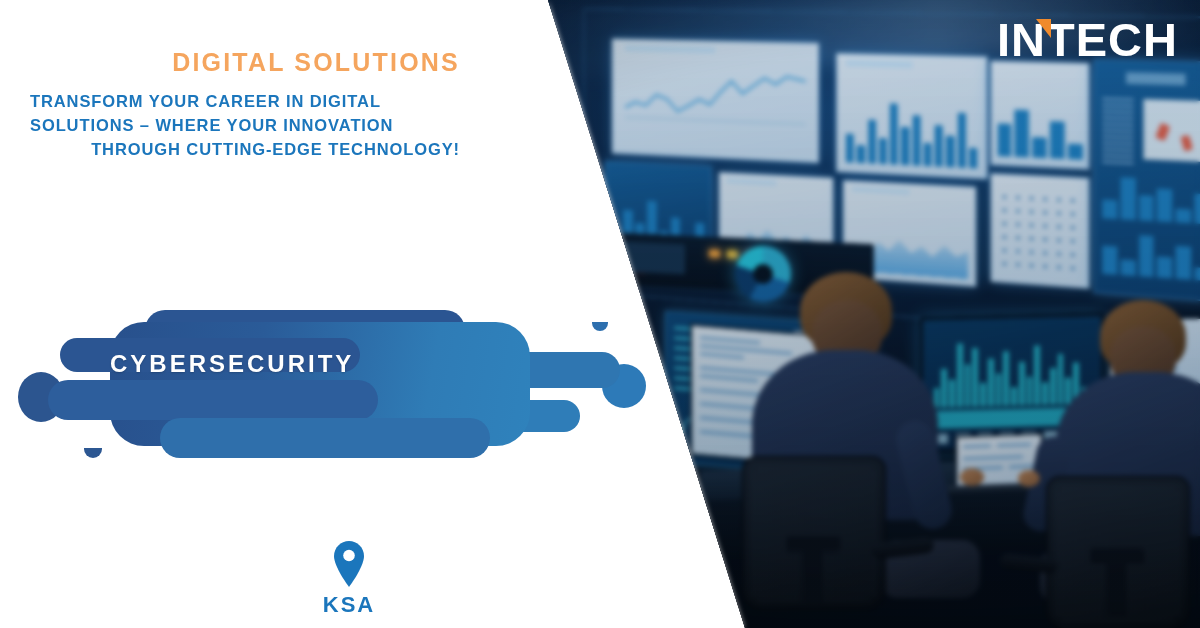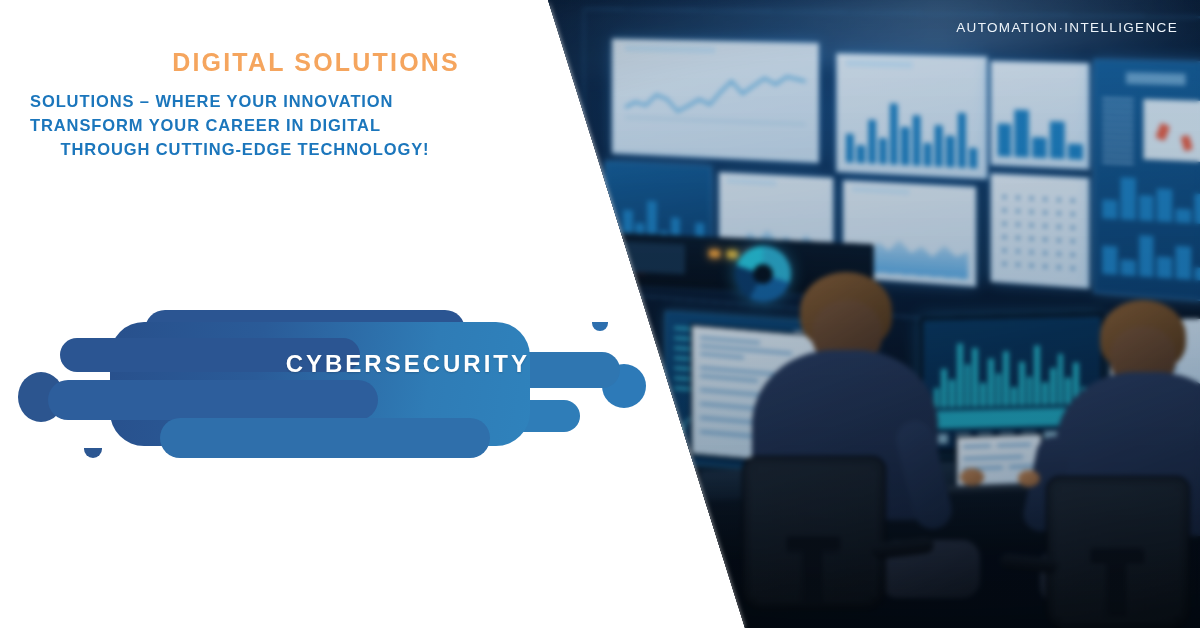--- a/index.html
+++ b/index.html
@@ -116,38 +116,38 @@
   #logo-tag{margin-top:4px;font-size:13.5px;letter-spacing:1.35px;color:#eef4fa;font-weight:400;}
 
   
   #copy{position:absolute;left:30px;top:44px;width:430px;z-index:30;}
   #hiring{font-size:38px;line-height:42px;font-weight:700;color:#1b76bc;letter-spacing:1.4px;
           font-variant:small-caps;text-transform:lowercase;}
   #hiring::first-letter{font-size:38px;}
   #role-kicker{margin-top:4px;font-size:25px;line-height:29px;font-weight:700;color:#f5a55e;letter-spacing:2.2px;text-align:right;}
   #blurb{margin-top:12px;font-size:16.5px;line-height:24px;font-weight:700;color:#1b76bc;
          letter-spacing:.9px;text-align:justify;}
-  #blurb .last{text-align:center;}
+  #blurb .last{text-align:right;}
 
   
   #ribbon{position:absolute;left:0;top:300px;width:660px;height:190px;z-index:25;}
   .rb{position:absolute;border-radius:40px;}
   #rb-main{left:110px;top:22px;width:420px;height:124px;border-radius:34px;
     background:linear-gradient(100deg,#28508c 0%,#2a5b98 35%,#2f7cb6 75%,#2f82bc 100%);}
   #rb-a{left:145px;top:10px;width:320px;height:40px;border-radius:22px;background:#2b5592;}
   #rb-b{left:60px;top:38px;width:300px;height:34px;border-radius:20px;background:#2b5592;}
   #rb-c{left:370px;top:52px;width:250px;height:36px;border-radius:20px;background:#2f76b1;}
   #rb-d{left:48px;top:80px;width:330px;height:40px;border-radius:24px;background:#2d5e9c;}
   #rb-e{left:380px;top:100px;width:200px;height:32px;border-radius:20px;background:#2f7db8;}
   #rb-f{left:160px;top:118px;width:330px;height:40px;border-radius:24px;background:#2f6fab;}
   #dot-lg-left{left:18px;top:72px;width:46px;height:50px;border-radius:50%;background:#2c558f;}
   #dot-lg-right{left:602px;top:64px;width:44px;height:44px;border-radius:50%;background:#2d7ab8;}
   #dot-sm-top{left:592px;top:22px;width:16px;height:9px;border-radius:0 0 9px 9px;background:#2d6fae;}
   #dot-sm-bot{left:84px;top:148px;width:18px;height:10px;border-radius:0 0 10px 10px;background:#2c5792;}
-  #rb-text{position:absolute;left:110px;top:38px;width:420px;text-align:right;color:#ffffff;
+  #rb-text{position:absolute;left:110px;top:38px;width:420px;text-align:left;color:#ffffff;
     font-weight:700;letter-spacing:3px;line-height:44px;font-size:34px;font-variant:small-caps;
     text-transform:lowercase;text-shadow:0 1px 2px rgba(0,0,0,.18);}
 
   
   #location{position:absolute;left:274px;top:540px;width:150px;text-align:center;z-index:30;}
   #pin-icon svg{display:block;margin:0 auto;}
   #loc-label{margin-top:4px;font-size:22px;font-weight:700;letter-spacing:2px;color:#1b76bc;}
 </style>
 </head>
 <body>
@@ -368,28 +368,31 @@
       <div class="chair-bar" style="left:58px;top:84px;width:20px;height:54px;"></div>
     </div>
     <div class="chair-arm" style="left:1000px;top:556px;width:58px;height:15px;transform:rotate(6deg);"></div>
 
     <div class="ph" id="photo-blur"></div>
     <div class="ph" id="cool-tint"></div>
     <div class="ph" id="vignette"></div>
   </div>
 
   <div id="logo">
-    <div id="logo-tag">AUTOMATION·INTELLIGENCE</div>
+    <div id="logo-word">
+      <span>INTECH</span>
+      <span id="logo-tri"></span>
+    </div>
   </div>
 
   <div id="copy">
     <div id="role-kicker">DIGITAL SOLUTIONS</div>
     <div id="blurb">
+      <div>TRANSFORM YOUR CAREER IN DIGITAL</div>
       <div>SOLUTIONS – WHERE YOUR INNOVATION</div>
-      <div>TRANSFORM YOUR CAREER IN DIGITAL</div>
       <div class="last">THROUGH CUTTING-EDGE TECHNOLOGY!</div>
     </div>
   </div>
 
   <div id="ribbon">
     <div class="rb" id="dot-lg-left"></div>
     <div class="rb" id="dot-lg-right"></div>
     <div class="rb" id="dot-sm-top"></div>
     <div class="rb" id="dot-sm-bot"></div>
     <div class="rb" id="rb-a"></div>
@@ -397,14 +400,23 @@
     <div class="rb" id="rb-e"></div>
     <div class="rb" id="rb-main"></div>
     <div class="rb" id="rb-b"></div>
     <div class="rb" id="rb-d"></div>
     <div class="rb" id="rb-f"></div>
     <div id="rb-text">
       <div>Cybersecurity</div>
     </div>
   </div>
 
+  <div id="location">
+    <div id="pin-icon">
+      <svg width="36" height="48" viewBox="0 0 36 48" aria-hidden="true">
+        <path d="M18 1C9.7 1 3 7.7 3 16c0 11 15 31 15 31s15-20 15-31C33 7.7 26.3 1 18 1z" fill="#1b76bc"></path>
+        <circle cx="18" cy="15.5" r="5.8" fill="#ffffff"></circle>
+      </svg>
+    </div>
+    <div id="loc-label">KSA</div>
+  </div>
 
 </div>
 
 </body></html>

